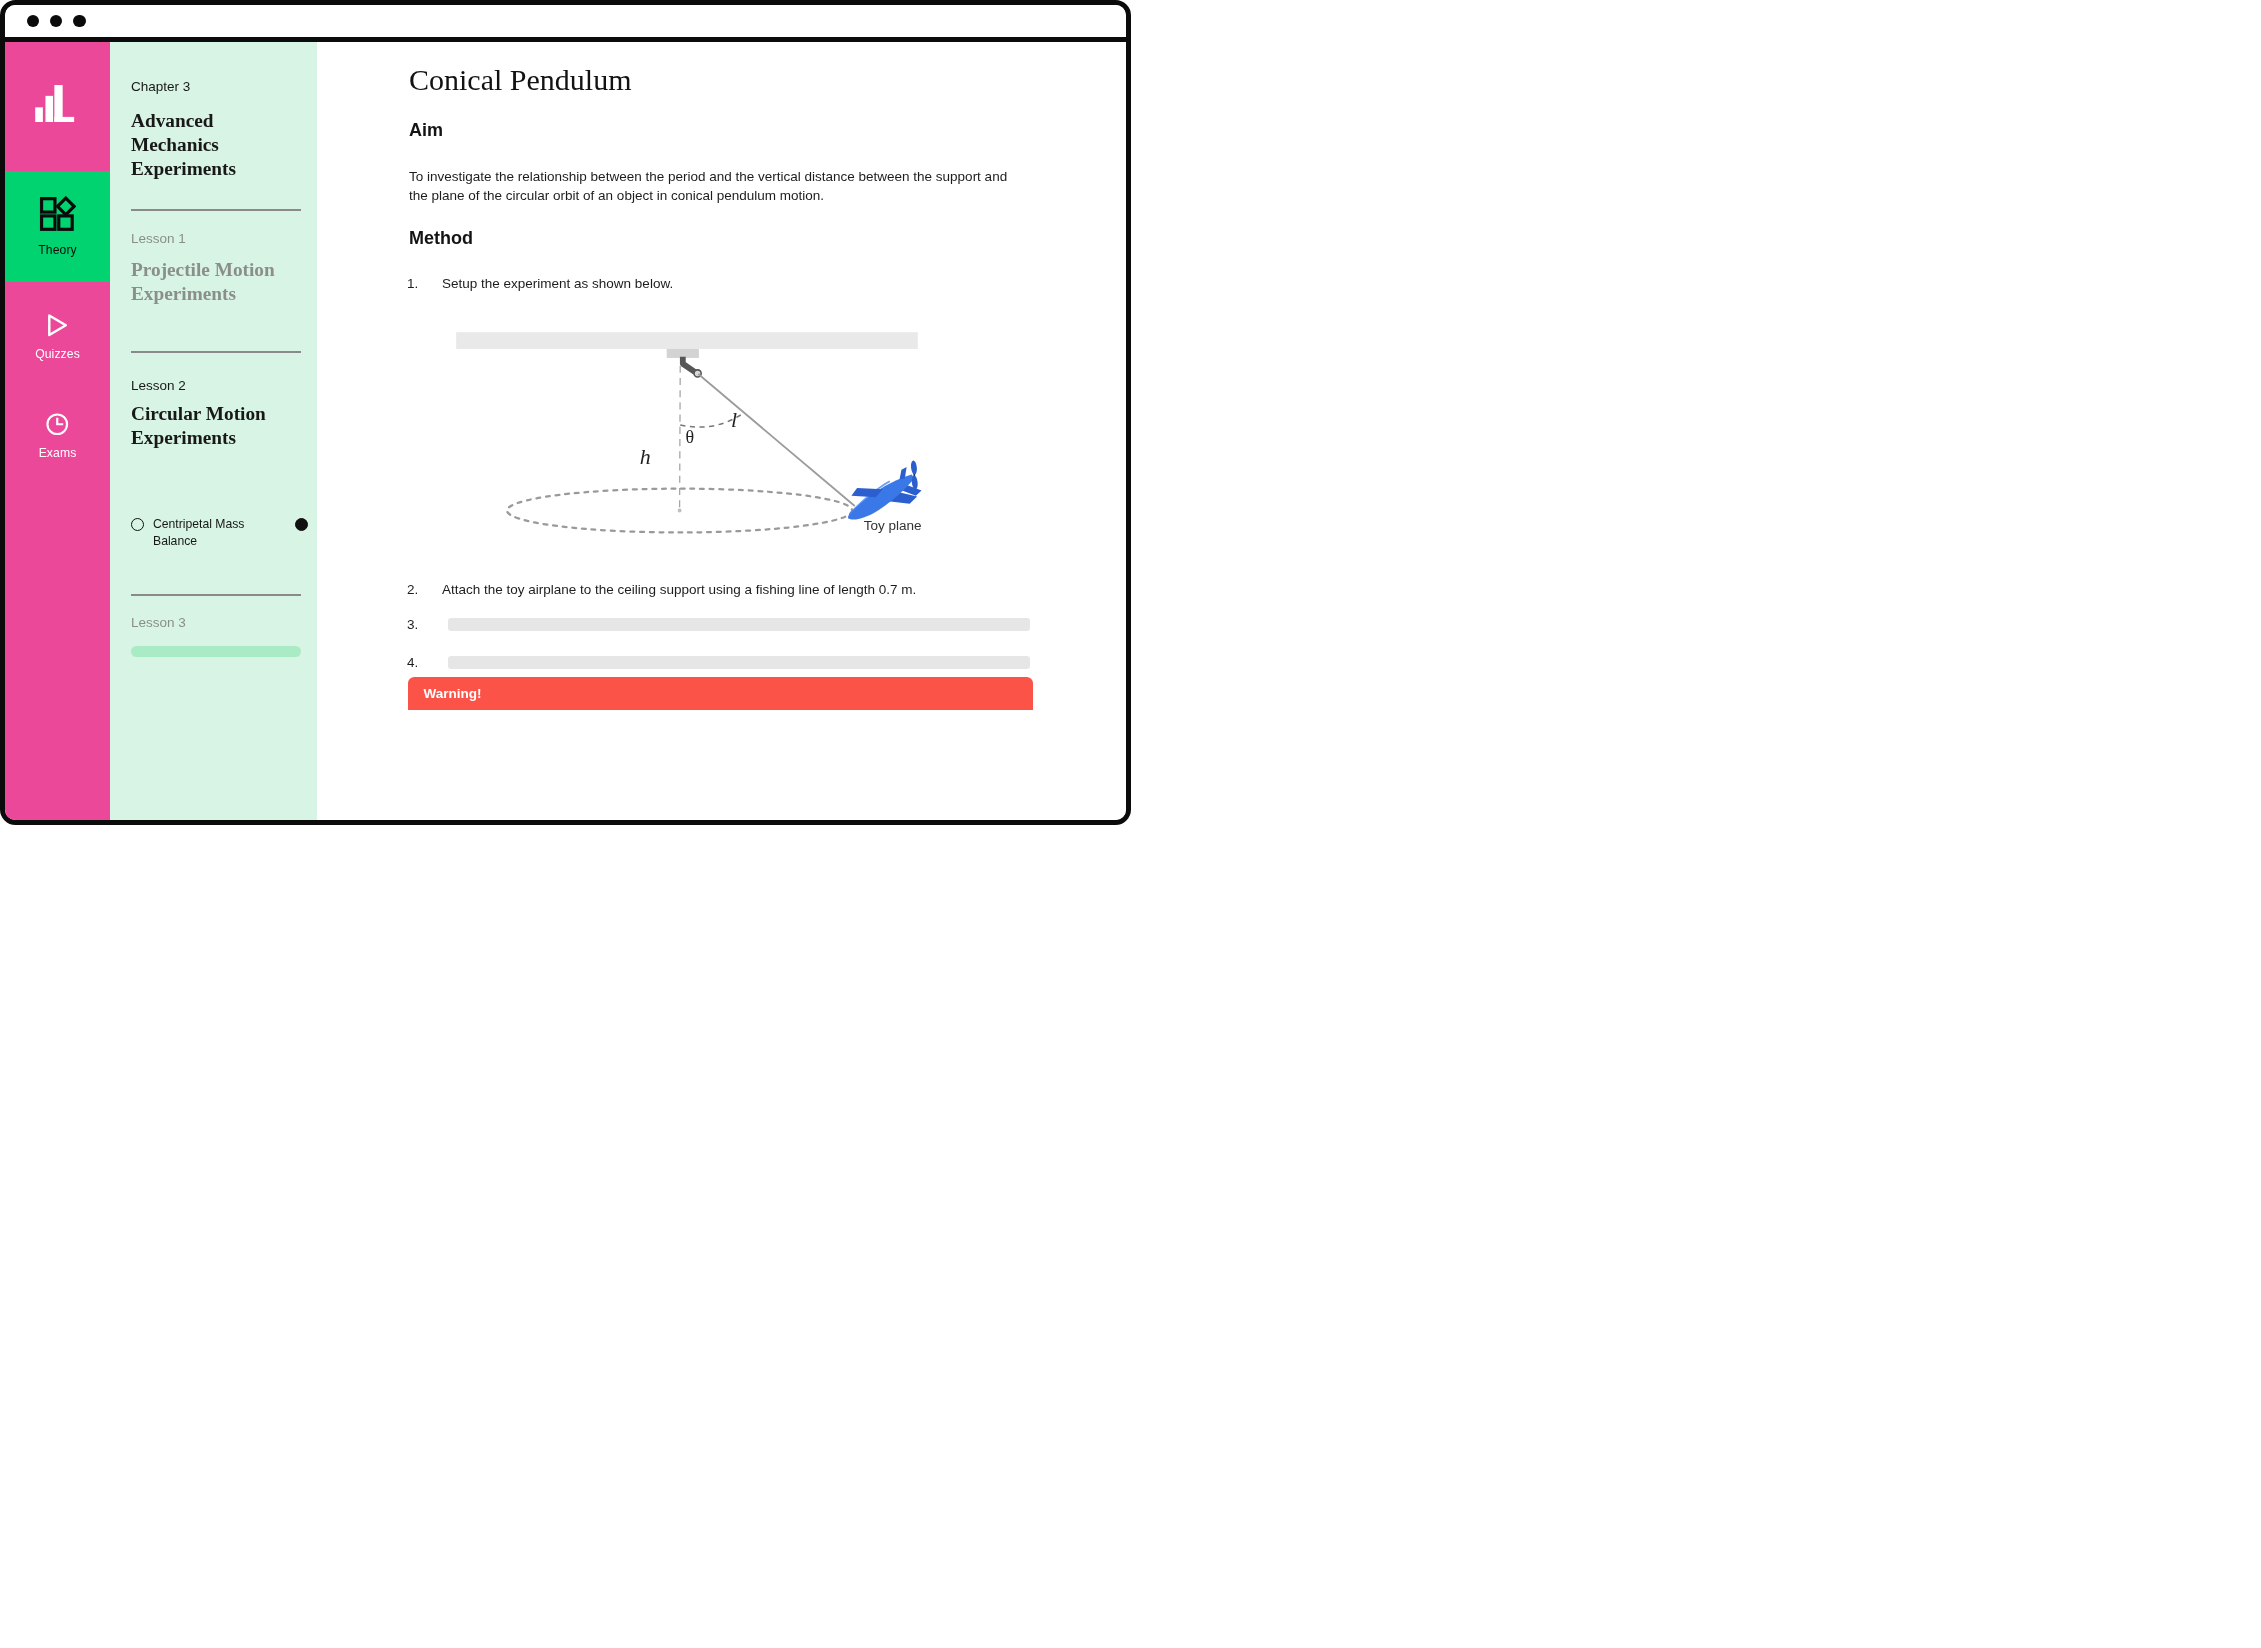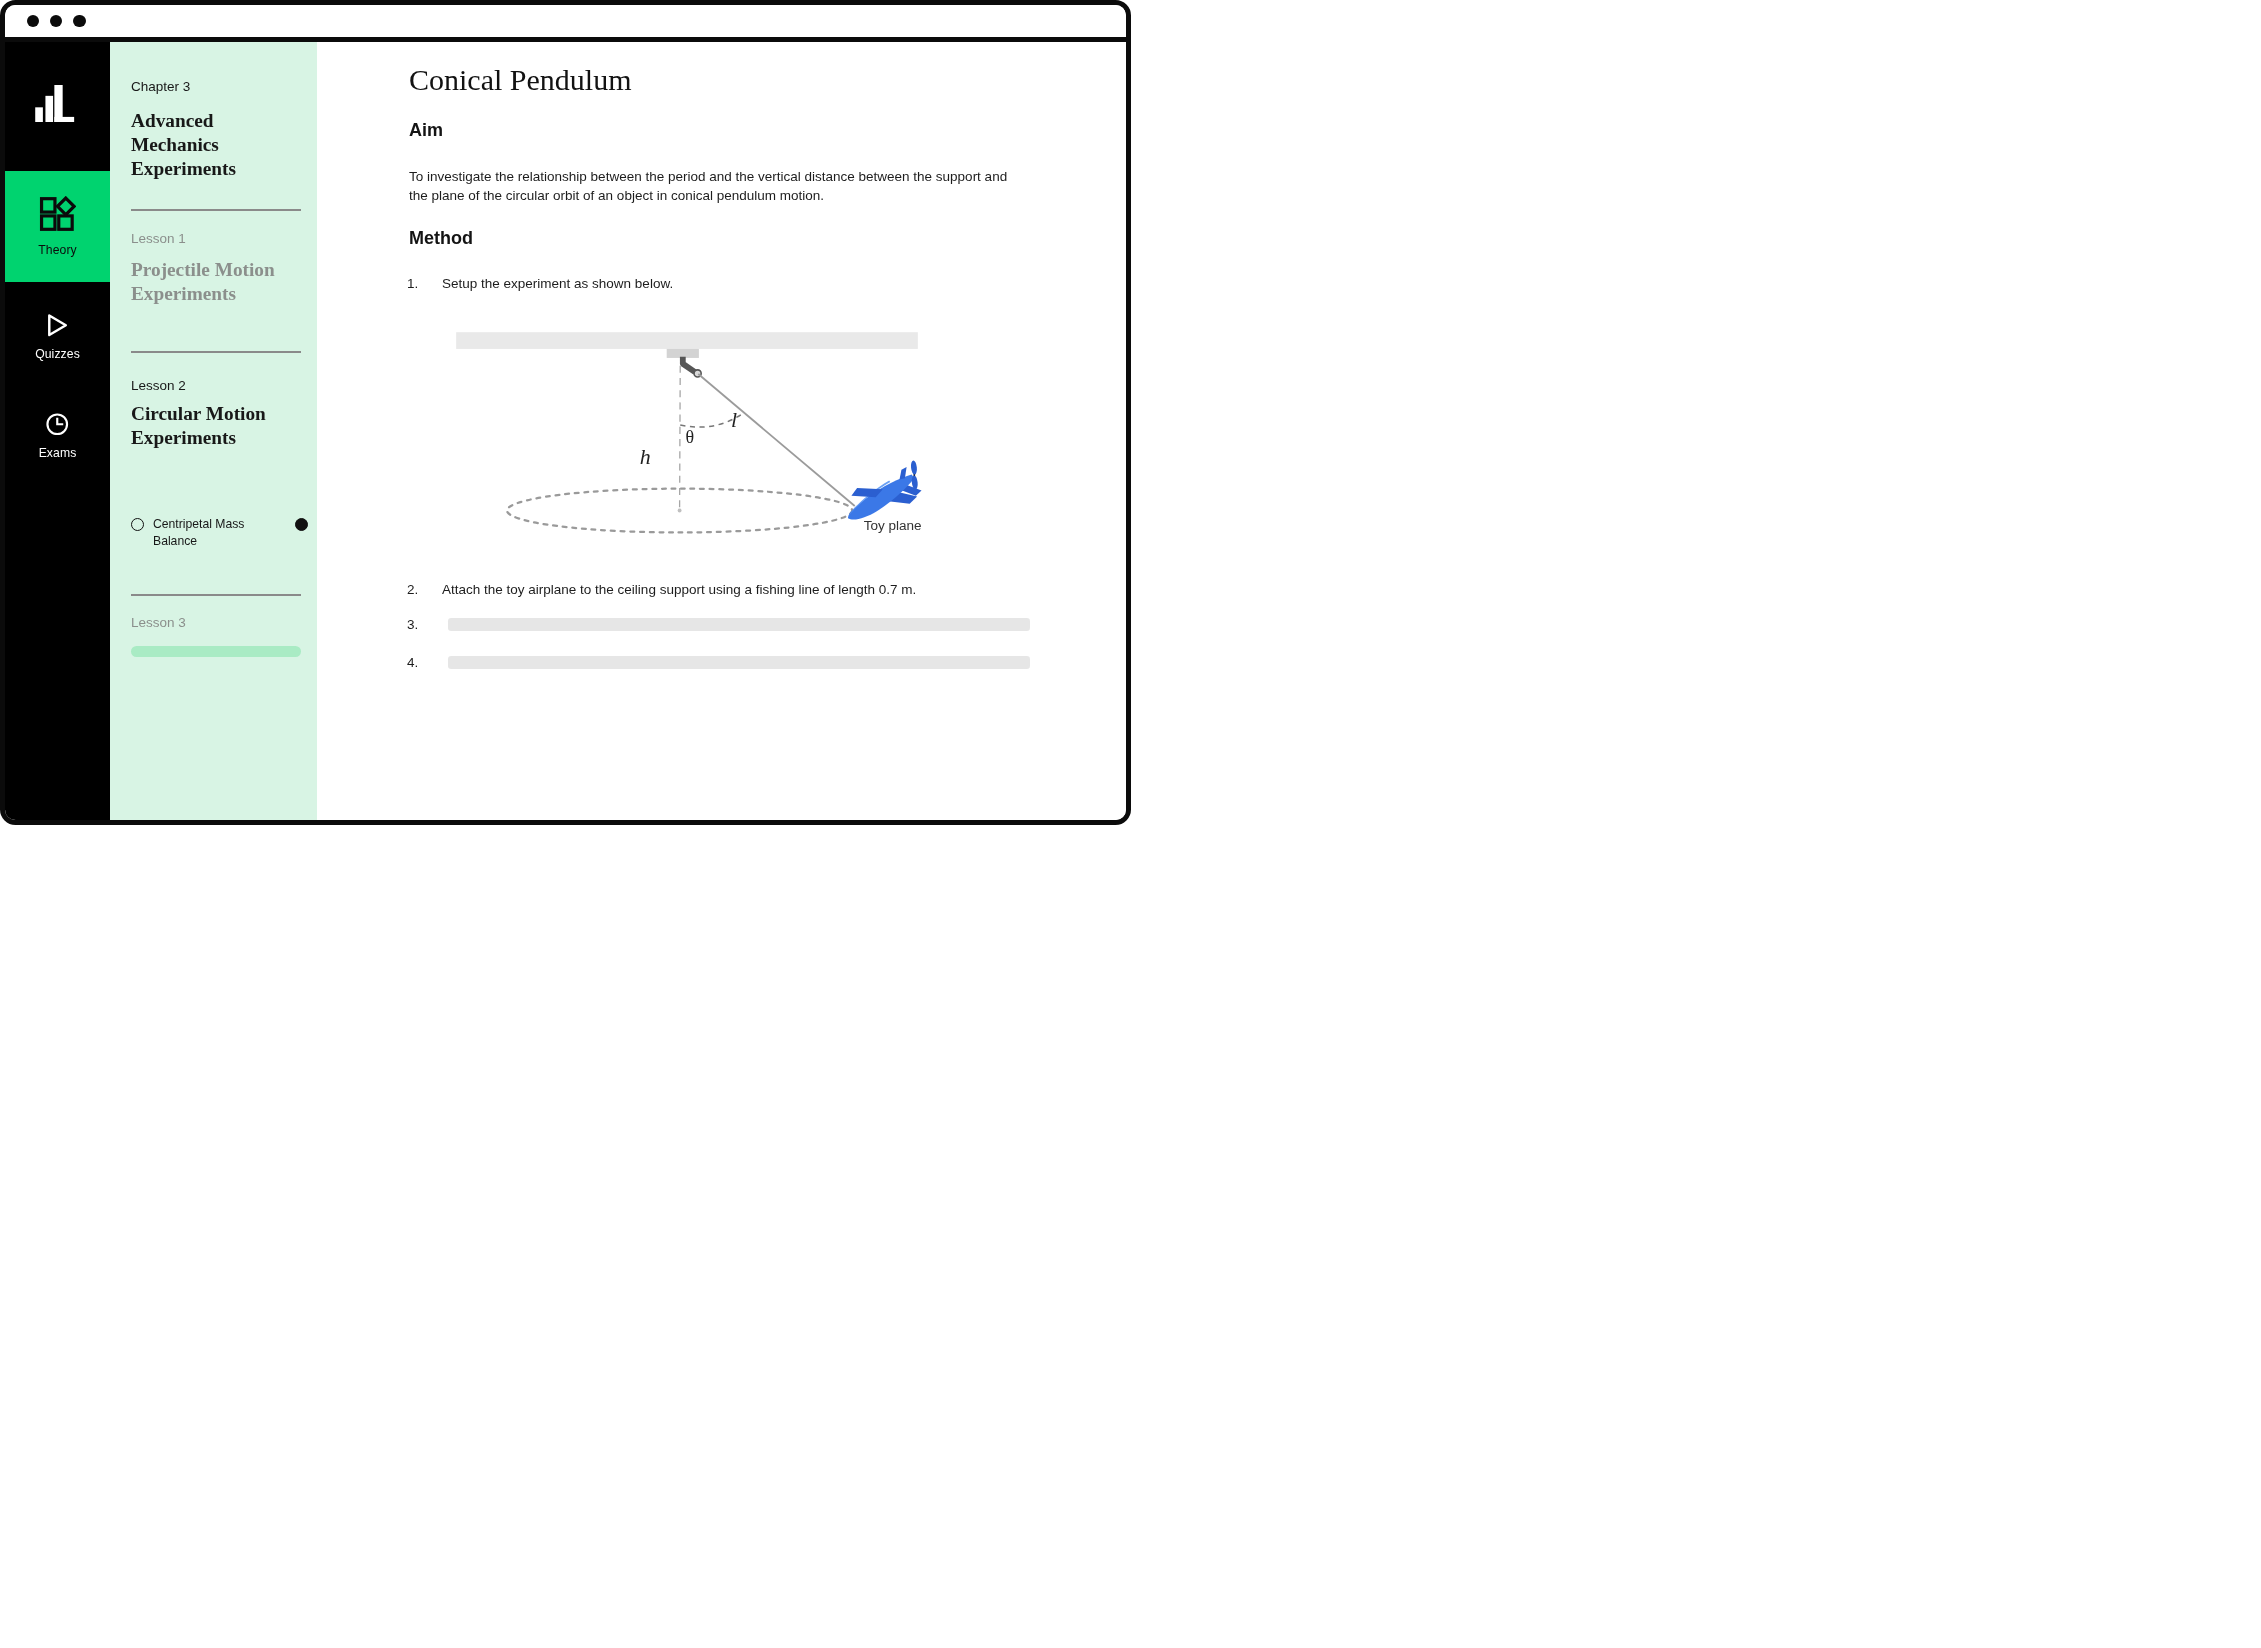--- a/index.html
+++ b/index.html
@@ -4,21 +4,21 @@
 <style>
   html,body { margin:0; padding:0; background:#ffffff; font-family:"Liberation Sans",sans-serif; }
   .window { position:relative; width:1131px; height:825px; box-sizing:border-box;
             border:5.8px solid #0b0b0b; border-radius:15.5px; overflow:hidden; background:#fff; }
   .titlebar { height:32px; background:#fff; border-bottom:5.2px solid #0b0b0b;
               display:flex; align-items:center; padding-left:22px; gap:11px; }
   .tdot { width:12.2px; height:12.2px; border-radius:50%; background:#0b0b0b; }
   .body-row { display:flex; height:calc(100% - 37px); }
 
   
-  .app-sidebar { width:105px; background:#000000; position:relative; flex:none; }
+  .app-sidebar { width:105px; background:#ec4899; position:relative; flex:none; }
   .logo { position:absolute; left:30px; top:43px; }
   .nav-item { position:absolute; left:0; width:100%; display:flex; flex-direction:column;
               align-items:center; cursor:pointer; color:#fff; }
   .nav-item .nav-label { font-size:12.2px; letter-spacing:0.1px; }
   .nav-theory { top:129px; height:111px; background:#00D36F; color:#0b0b0b; justify-content:center; gap:8.4px; }
   .nav-quizzes { top:271px; gap:7.7px; }
   .nav-exams { top:370px; gap:7.7px; }
 
   
   .course-sidebar { width:207px; background:#D8F4E4; position:relative; flex:none; color:#181818; }
@@ -198,18 +198,21 @@
         <span class="num">3.</span>
         <span class="ph-bar"></span>
       </div>
 
       <div class="abs step step4">
         <span class="num">4.</span>
         <span class="ph-bar"></span>
       </div>
 
       <div class="abs warning">
+        <div class="warning-header">
+          <span>Warning!</span>
+        </div>
       </div>
 
     </div>
   </div>
 </div>
 
 
 </body></html>

